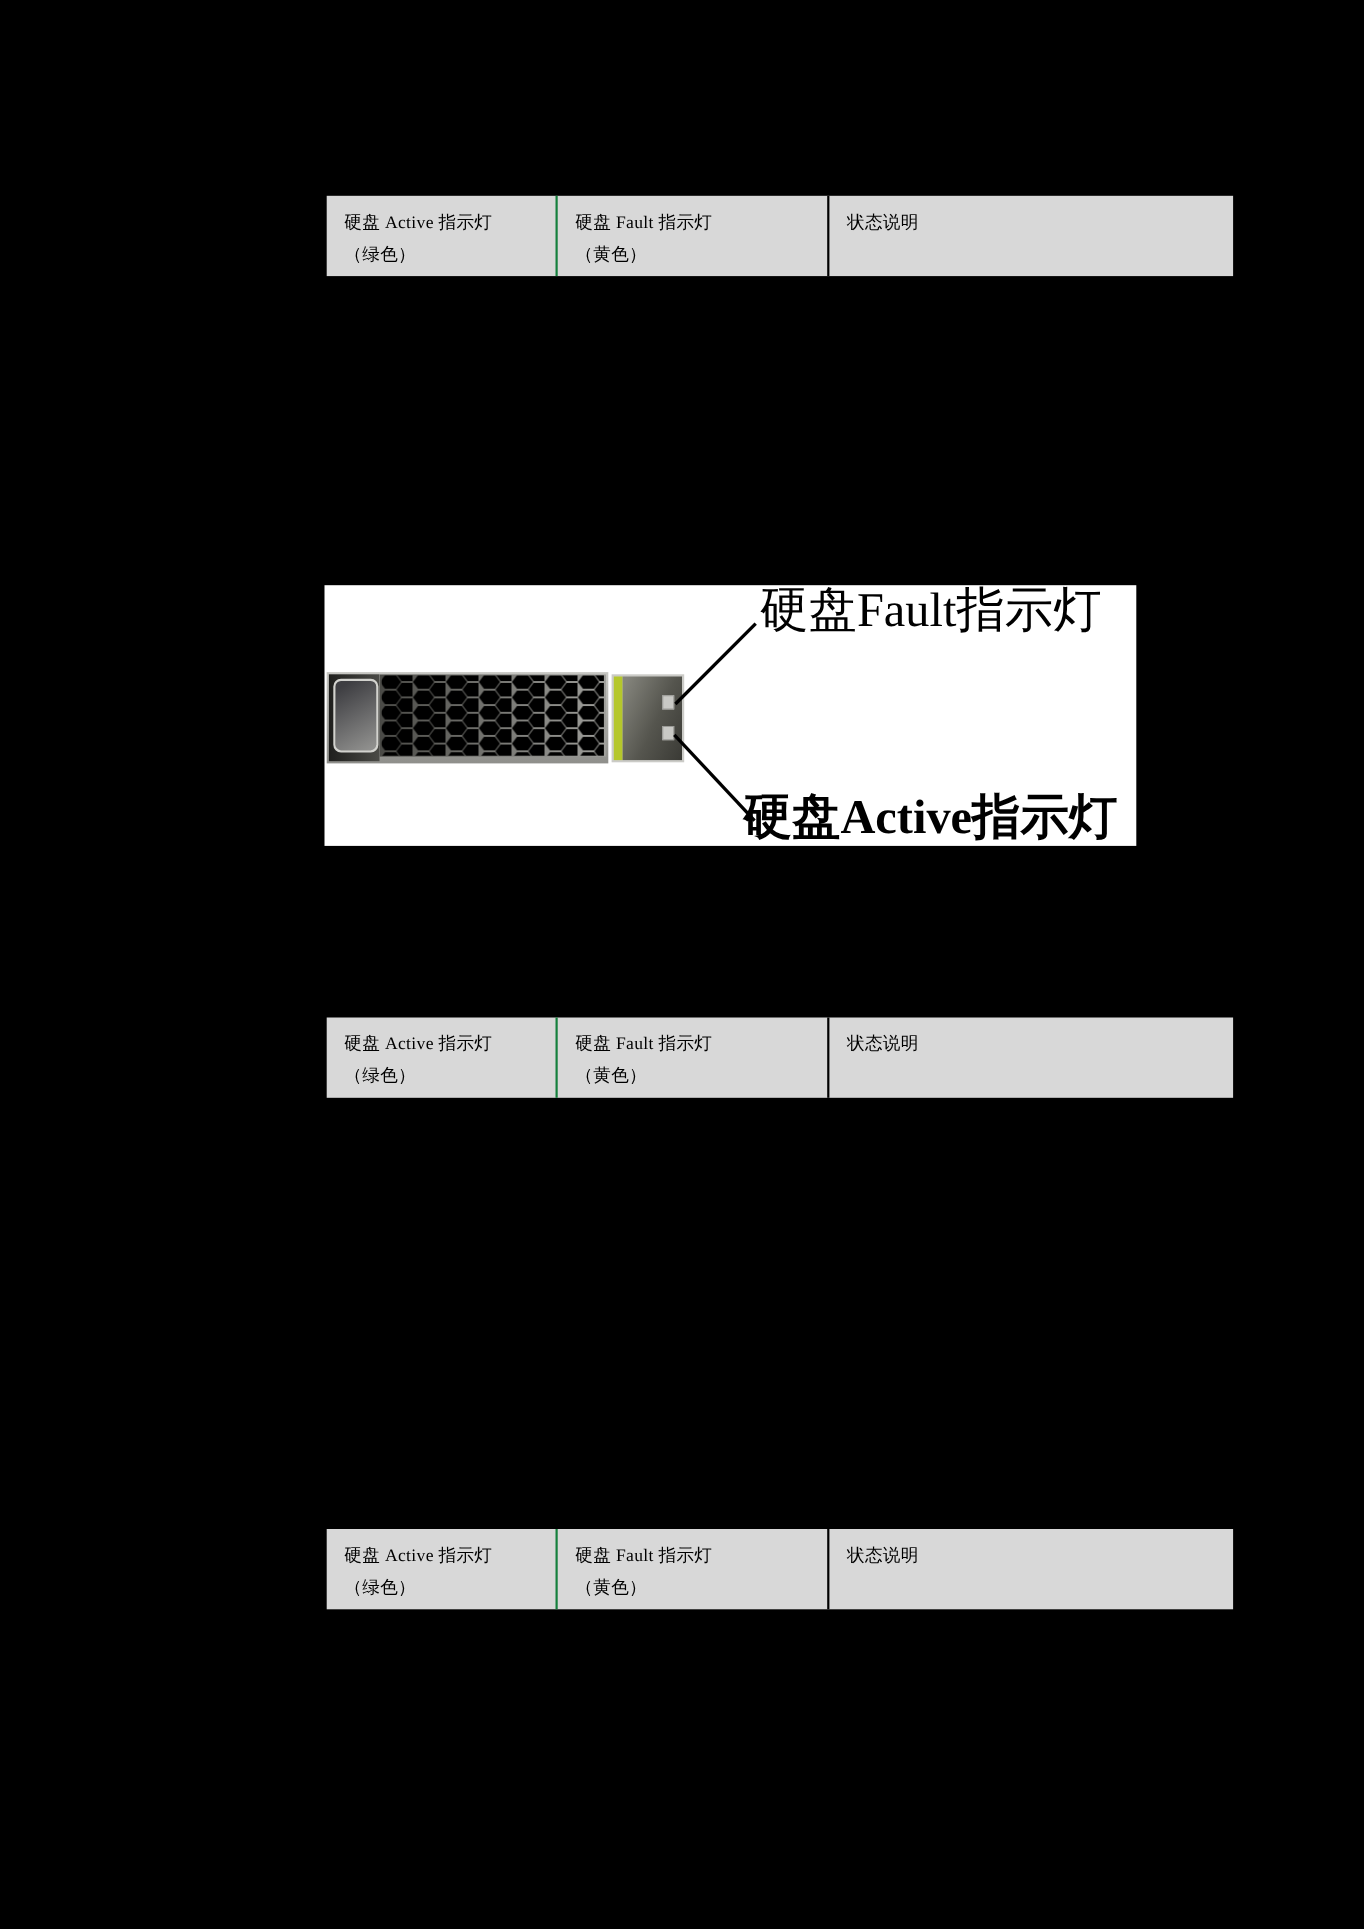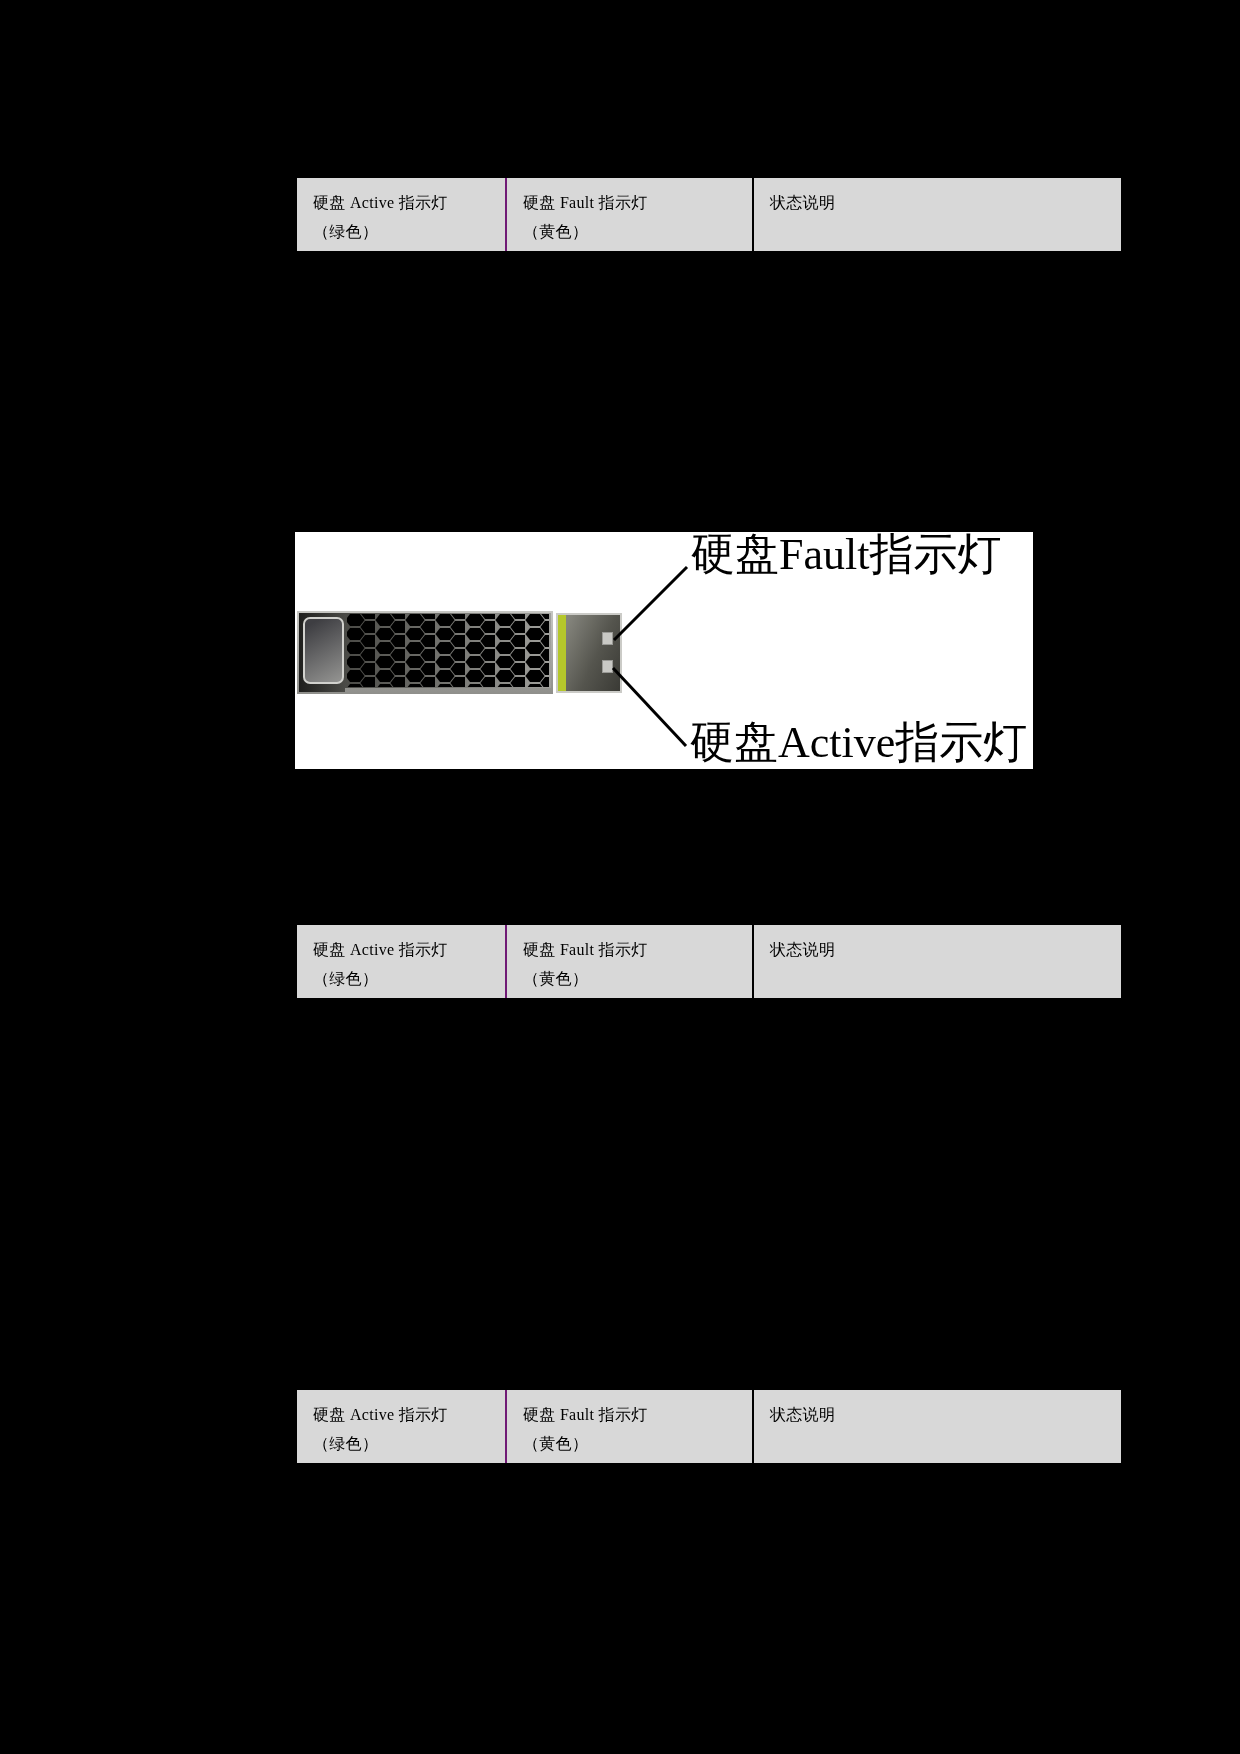--- a/index.html
+++ b/index.html
@@ -10,21 +10,21 @@
   }
   
   .tbl{
     position:absolute;left:297px;width:824px;height:73px;
     background:#d8d8d8;display:flex;box-sizing:border-box;
   }
   .tbl .cell{
     box-sizing:border-box;padding:10px 0 0 16px;
     font-size:16px;line-height:29px;color:#000;letter-spacing:.3px;
   }
-  .tbl .c1{width:210px;border-right:2px solid #701a75;}
+  .tbl .c1{width:210px;border-right:2px solid #15803d;}
   .tbl .c2{width:247px;border-right:2px solid #000;}
   .tbl .c3{flex:1;border-radius:12px;}
   
   .figure{
     position:absolute;left:295px;top:532px;width:738px;height:237px;
     background:#fff;
     text-align:center;
   }
   .tray-body{
     position:absolute;left:2px;top:79px;width:256px;height:83px;
@@ -59,21 +59,21 @@
   }
   .led.fault{top:19px;}
   .led.active{top:47px;}
   .leader-svg{position:absolute;left:0;top:0;width:738px;height:237px;}
   .callout{
     position:absolute;font-size:44px;line-height:46px;color:#000;
     font-family:"Liberation Serif","DejaVu Serif",serif;
     white-space:nowrap;letter-spacing:0px;
   }
   .callout.fault{left:396px;top:0px;}
-  .callout.active{left:395px;top:188px;}
+  .callout.active{left:381px;top:188px;font-weight:bold;}
 </style>
 </head>
 <body style="background-color: rgb(0, 0, 0);">
 
 <div class="tbl" style="top: 178px; background-color: rgb(216, 216, 216);">
   <div class="cell c1">
     <div>硬盘 Active 指示灯</div>
     <div>（绿色）</div>
   </div>
   <div class="cell c2">

